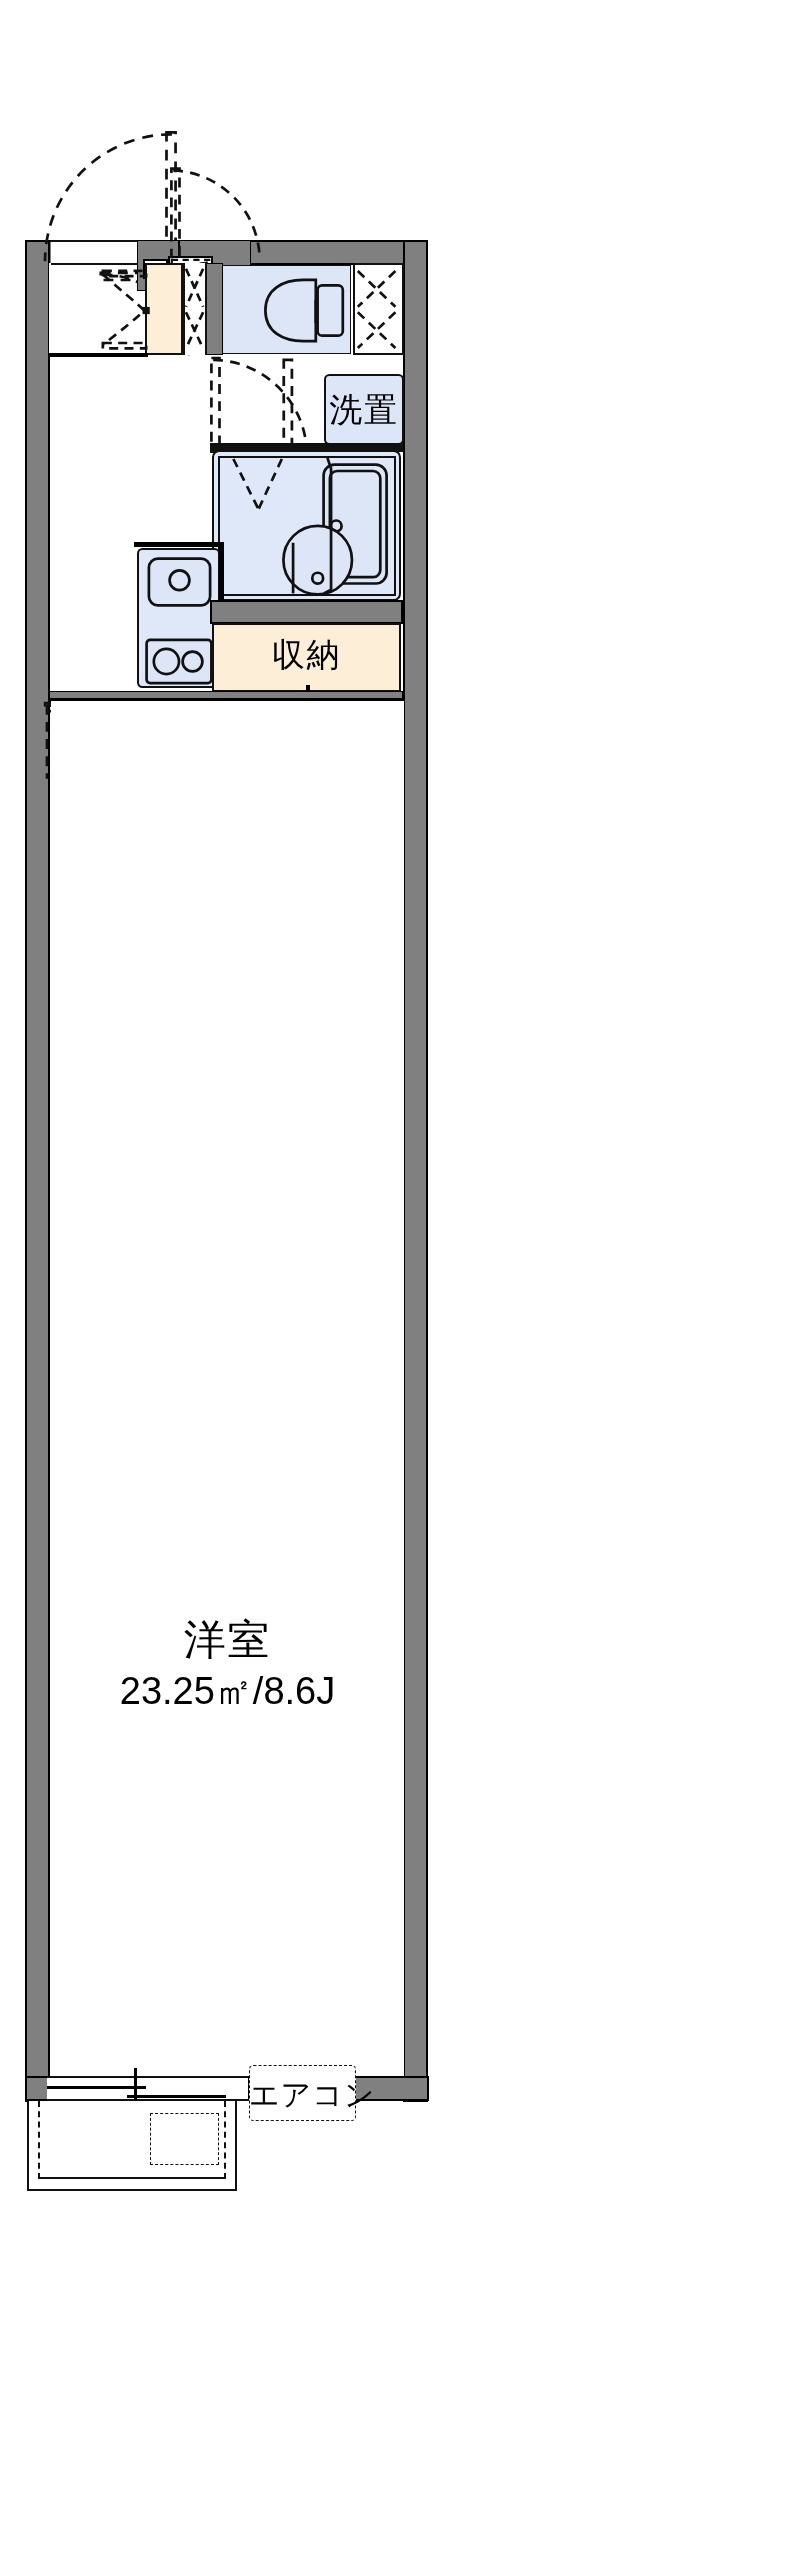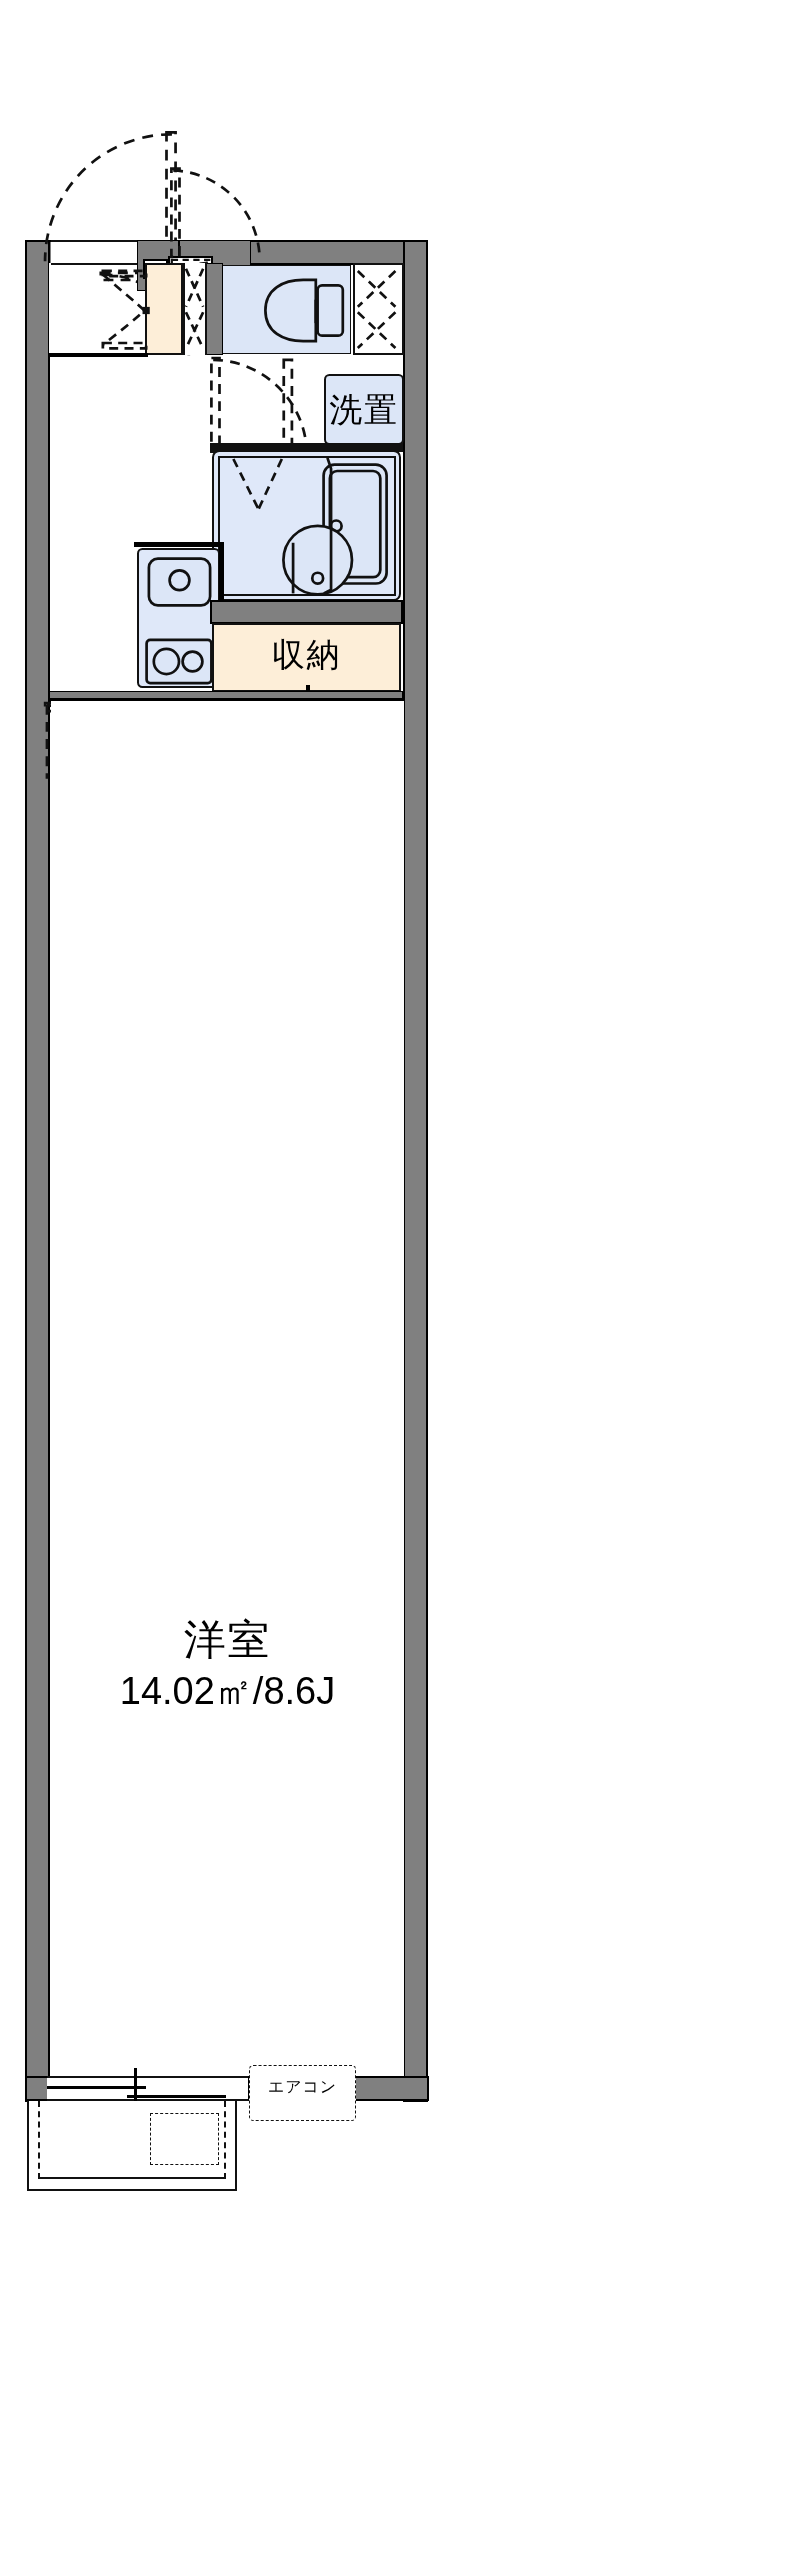--- a/index.html
+++ b/index.html
@@ -18,21 +18,21 @@
   .fill-blue{background:#dce6f7;}
   .fill-blue2{background:#dfe8f9;}
   .fill-cream{background:#fdeed8;}
   .fill-white{background:#ffffff;}
   .dash2{border:1.8px dashed #111;}
 
   .label{color:#000;text-align:center;line-height:1.05;white-space:nowrap;}
   .label-room{font-size:42px;letter-spacing:1.8px;}
   .label-area{font-size:38px;letter-spacing:0px;}
   .label-sm{font-size:33px;letter-spacing:1.8px;}
-  .label-xs{font-size:16px;letter-spacing:0.9px;}
+  .label-xs{font-size:30px;letter-spacing:0.9px;}
 
   svg{display:block;overflow:visible;}
 </style>
 </head>
 <body>
 
 <div id="stage">
 
   <div class="abs wall" style="left:25px;top:240px;width:403px;height:25px;"></div>
 
@@ -168,21 +168,21 @@
 
   <svg class="abs" style="left:43px;top:703px;width:118px;height:83px;" viewBox="0 0 130 92" width="118" height="83">
     <path d="M4,2 A110,110 0 0 1 92,86" fill="none" stroke="#111" stroke-width="3" stroke-dasharray="11 8"></path>
     <rect x="2" y="0" width="88" height="9" fill="none" stroke="#111" stroke-width="3" stroke-dasharray="11 8"></rect>
     <path d="M4,2 L4,84" stroke="#111" stroke-width="3" stroke-dasharray="11 8" fill="none"></path>
   </svg>
 
   <div class="abs fill-white" style="left:51px;top:701px;width:353px;height:1375px;"></div>
 
   <div class="abs label label-room" style="left:51px;top:1618px;width:353px;">洋室</div>
-  <div class="abs label label-area" style="left:51px;top:1672px;width:353px;">14.02㎡/8.6J</div>
+  <div class="abs label label-area" style="left:51px;top:1672px;width:353px;">23.25㎡/8.6J</div>
 
   <div class="abs dash2" style="left:249px;top:2065px;width:107px;height:56px;border-radius:4.5px;background:#fff;"></div>
   <div class="abs label label-xs" style="left:249px;top:2079px;width:107px;">エアコン</div>
 
   <div class="abs fill-white" style="left:47px;top:2076px;width:201px;height:25px;border-top:2.7px solid #111;border-bottom:2.7px solid #111;"></div>
   <div class="abs line" style="left:47px;top:2086px;width:99px;height:2.7px;"></div>
   <div class="abs line" style="left:127px;top:2095px;width:99px;height:2.7px;"></div>
   <div class="abs line" style="left:134px;top:2068px;width:2.7px;height:41px;"></div>
 
   <div class="abs fill-white" style="left:27px;top:2101px;width:210px;height:90px;border:2.7px solid #111;border-top:none;"></div>

